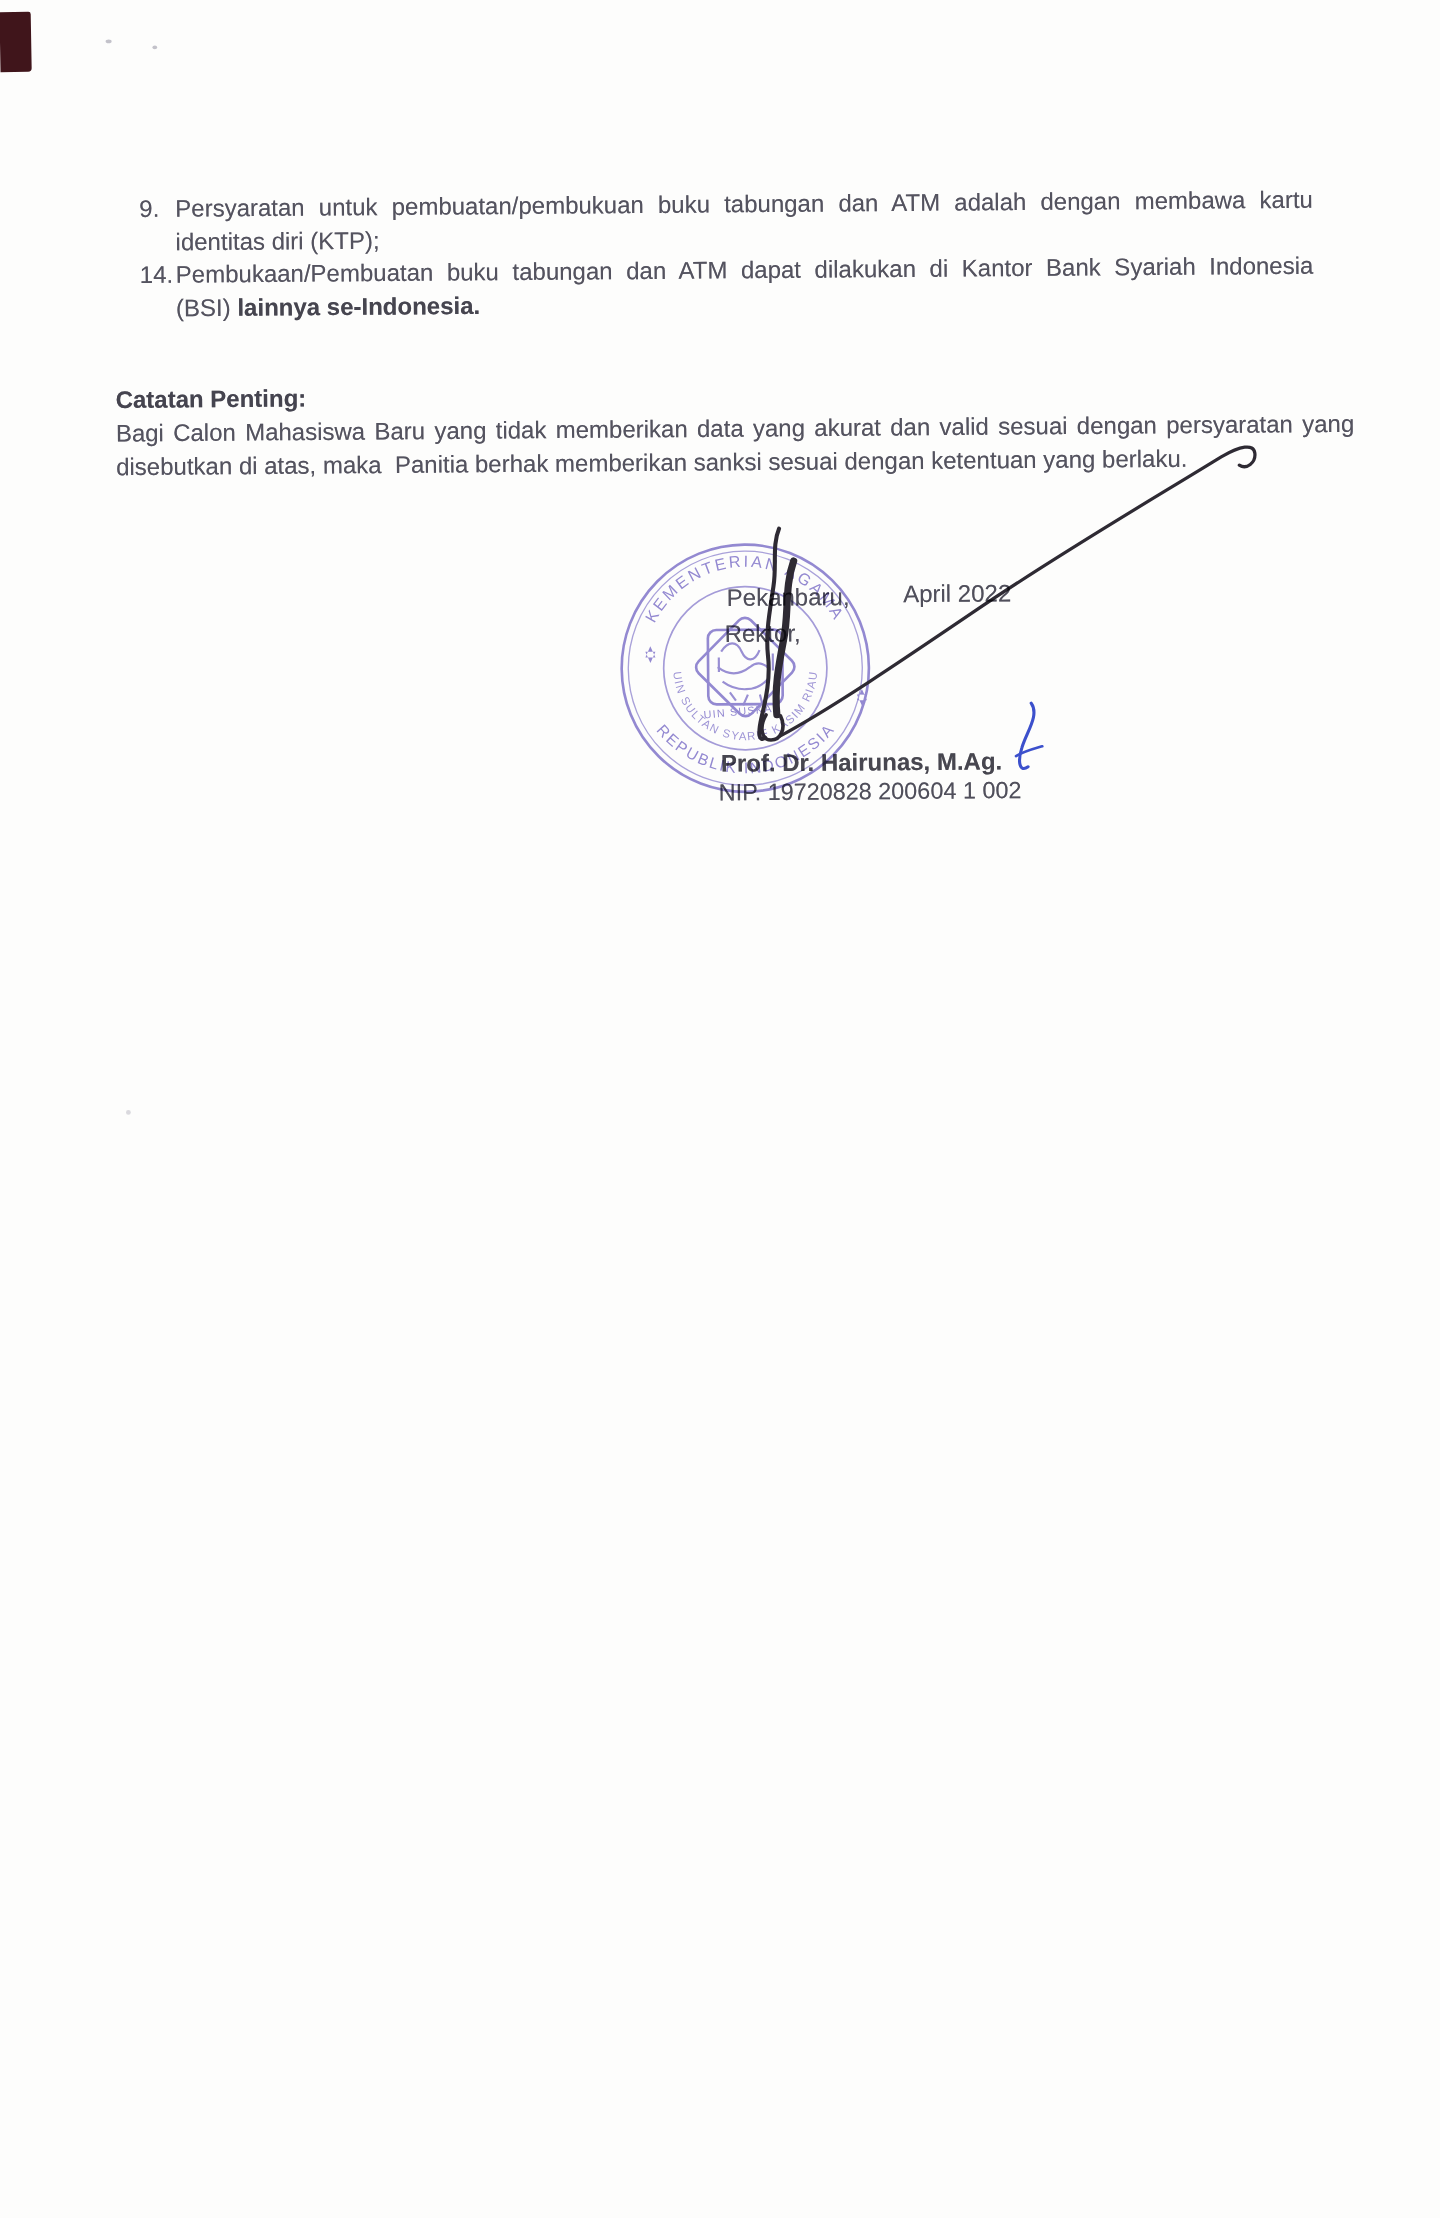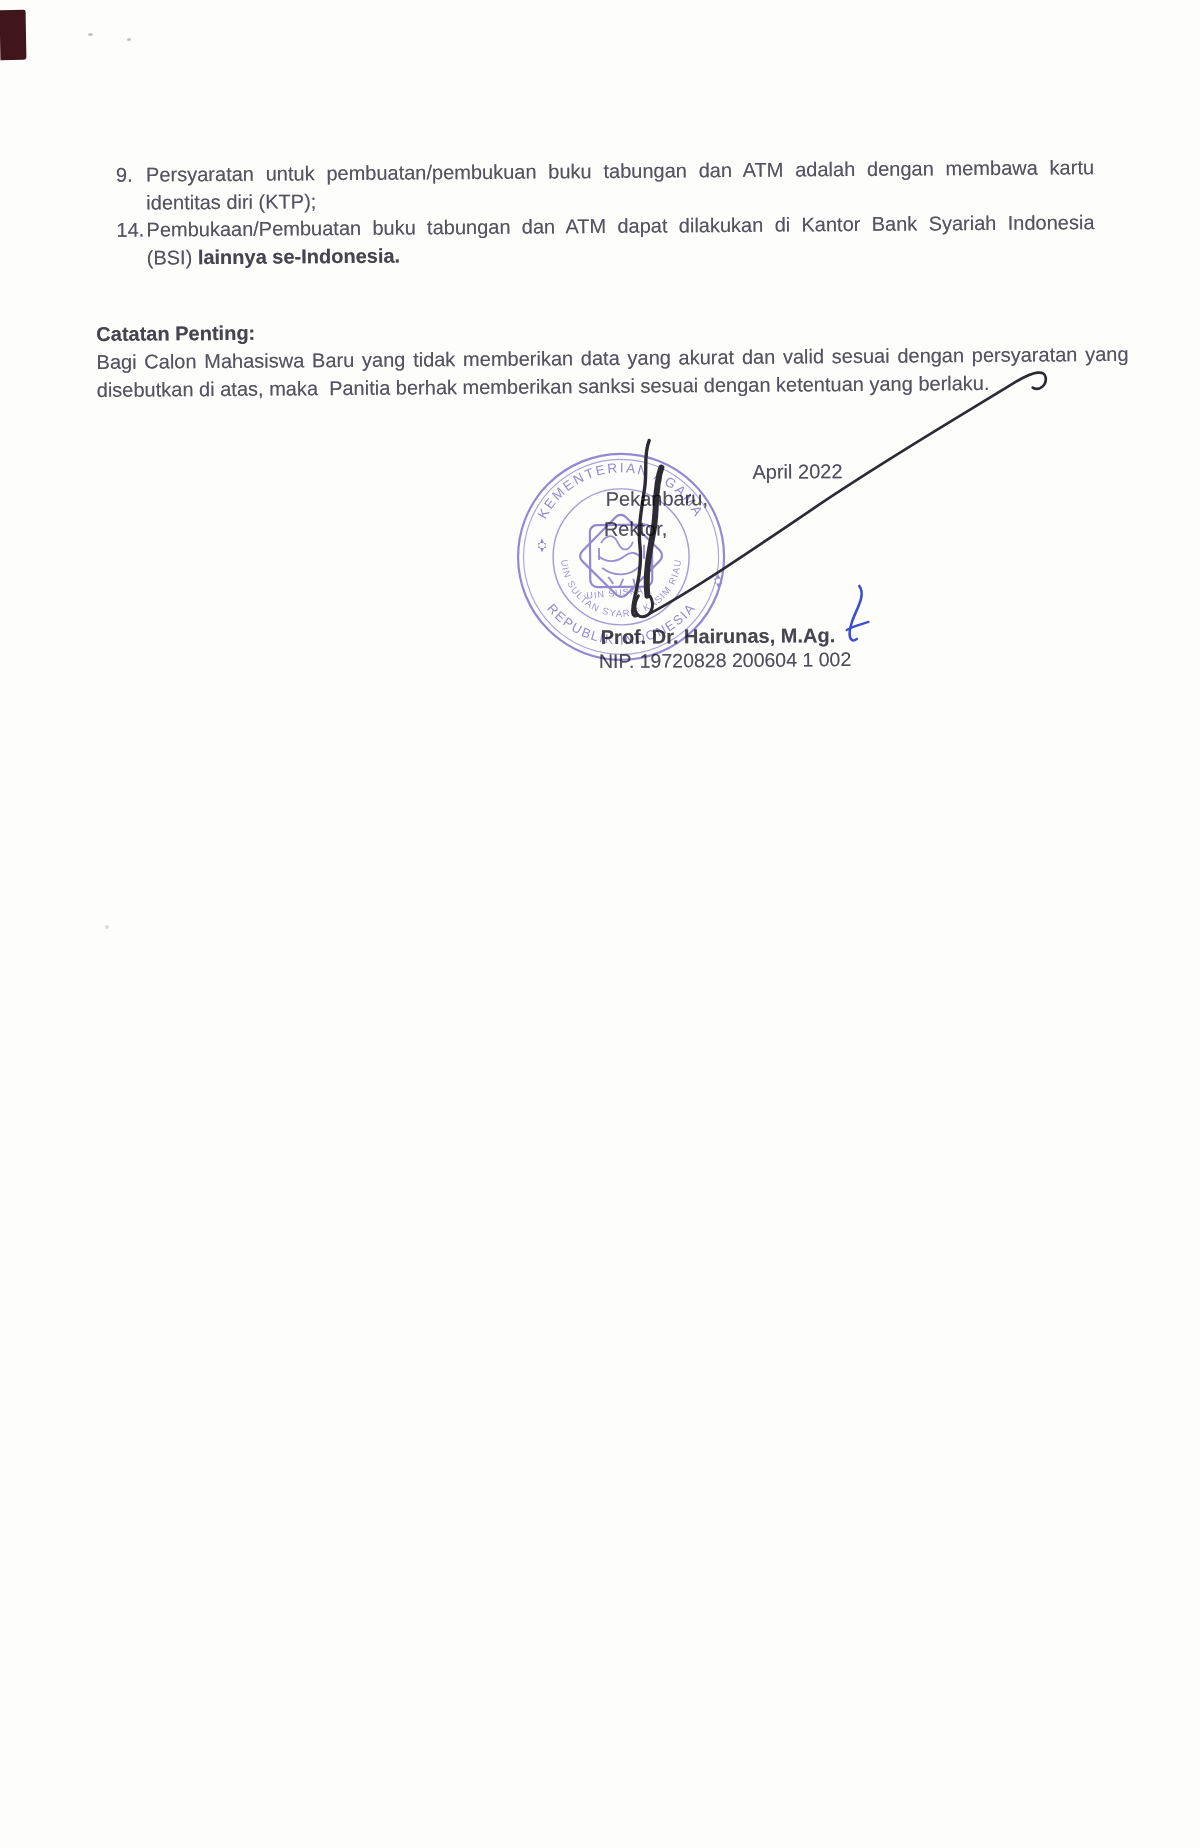--- a/index.html
+++ b/index.html
@@ -41,21 +41,21 @@
     font-size:20px;line-height:28px;
     text-shadow:0 0 0.5px rgba(82,81,94,.55);
   }
   .note-heading{font-weight:700;color:#45444f;}
   .note-line2{white-space:pre-wrap;}
 
   
   .sig-text{position:absolute;font-size:20px;color:#504f5b;
     text-shadow:0 0 0.5px rgba(82,81,94,.5);}
   .sig-city{left:605px;top:488px;}
-  .sig-date{left:752px;top:462px;text-align:right;}
+  .sig-date{left:752px;top:486px;text-align:right;}
   .sig-title{left:603px;top:518px;}
   .sig-name{left:599px;top:626px;font-weight:700;color:#47464f;}
   .sig-nip{left:597px;top:650px;font-size:19.5px;}
 
   .overlay-svg{
     position:absolute;left:400px;top:330px;width:700px;height:380px;
     mix-blend-mode:multiply;pointer-events:none;
   }
   .stamp-txt{
     font-family:"Liberation Sans", sans-serif;

